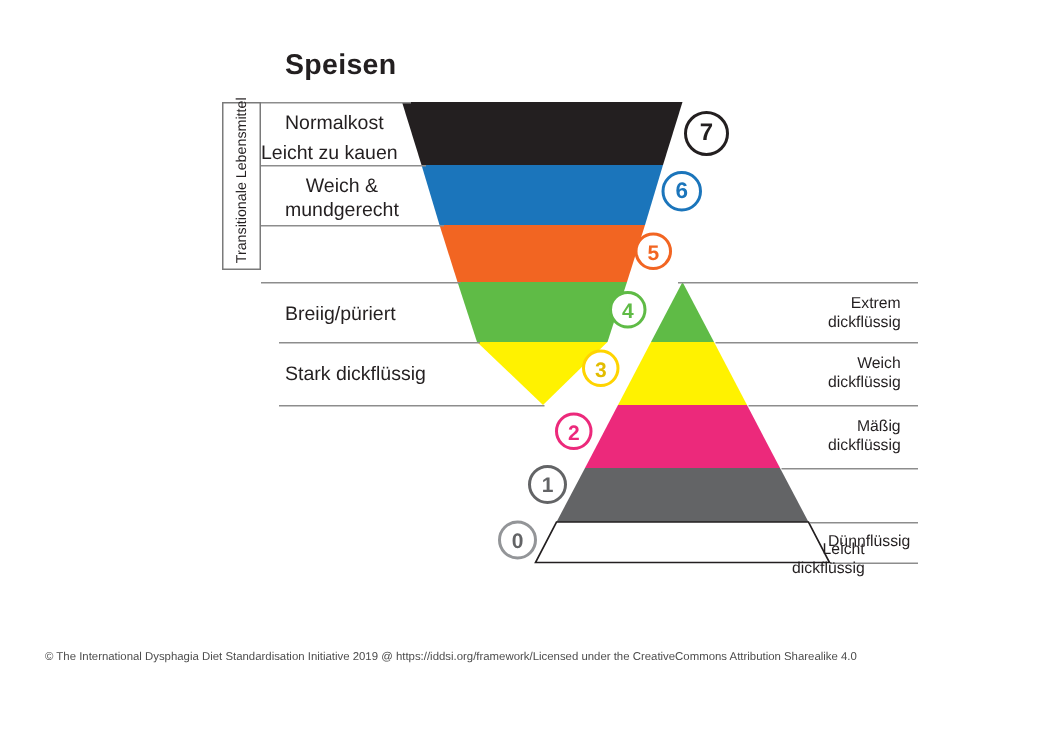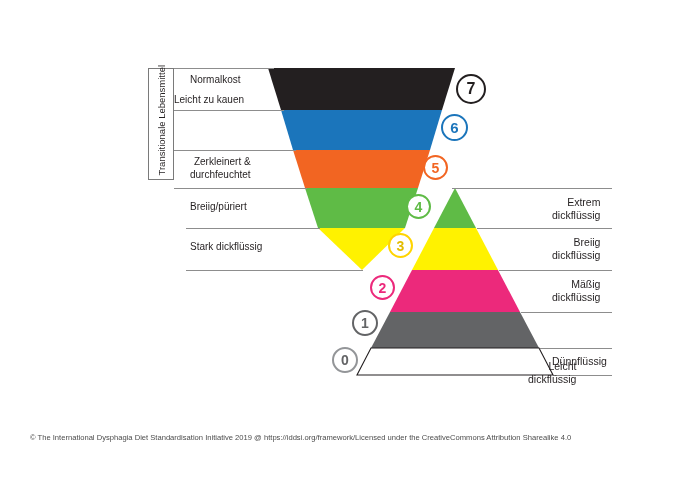--- a/index.html
+++ b/index.html
@@ -63,24 +63,24 @@
   
   .rule {
     position: absolute;
     height: 0;
     border-top: 1px solid #8d8d8d;
   }
 
   
   .llabel {
     position: absolute;
-    font-size: 10px;
+    font-size: 13px;
     line-height: 1.25;
     color: #231f20;
-    text-align: right;
+    text-align: center;
   }
   
   .rlabel {
     position: absolute;
     font-size: 10.5px;
     line-height: 1.25;
     color: #231f20;
     text-align: right;
   }
 
@@ -143,54 +143,55 @@
       <polygon points="390,312 520,312 539,348 371,348" fill="#636466"></polygon>
 
       <polygon points="371,348 539,348 553,375 357,375" fill="#ffffff" stroke="#231f20" stroke-width="1.1"></polygon>
     </g>
   </svg>
 
   <div class="sidelabel-box">
     <div class="sidelabel-text">Transitionale Lebensmittel</div>
   </div>
 
+  <div class="title-speisen">Speisen</div>
 
   <div class="rule" style="left:174px; top:68px;  width:100px;"></div>
   <div class="rule" style="left:174px; top:110px; width:110px;"></div>
   <div class="rule" style="left:174px; top:150px; width:122px;"></div>
   <div class="rule" style="left:174px; top:188px; width:133px;"></div>
   <div class="rule" style="left:186px; top:228px; width:134px;"></div>
   <div class="rule" style="left:186px; top:270px; width:177px;"></div>
 
   <div class="rule" style="left:452px; top:188px; width:160px;"></div>
   <div class="rule" style="left:477px; top:228px; width:135px;"></div>
   <div class="rule" style="left:499px; top:270px; width:113px;"></div>
   <div class="rule" style="left:521px; top:312px; width:91px;"></div>
   <div class="rule" style="left:540px; top:348px; width:72px;"></div>
   <div class="rule" style="left:554px; top:375px; width:58px;"></div>
 
   <div class="llabel" style="left:190px; top:74px;">Normalkost</div>
   <div class="llabel" style="left:174px; top:94px;">Leicht zu kauen</div>
 
-
-  <div class="llabel" style="left:190px; top:156px;">
-    <div>Zerkleinert &amp;</div>
-    <div>durchfeuchtet</div>
-  </div>
+  <div class="llabel" style="left:190px; top:116px;">
+    <div>Weich &amp;</div>
+    <div>mundgerecht</div>
+  </div>
+
 
   <div class="llabel" style="left:190px; top:201px;">Breiig/püriert</div>
   <div class="llabel" style="left:190px; top:241px;">Stark dickflüssig</div>
 
   <div class="rlabel" style="left:552px; top:196px;">
     <div>Extrem</div>
     <div>dickflüssig</div>
   </div>
 
   <div class="rlabel" style="left:552px; top:236px;">
-    <div>Breiig</div>
+    <div>Weich</div>
     <div>dickflüssig</div>
   </div>
 
   <div class="rlabel" style="left:552px; top:278px;">
     <div>Mäßig</div>
     <div>dickflüssig</div>
   </div>
 
   <div class="rlabel" style="left:528px; top:316px;margin-top:44px;">
     <div>Leicht</div>

